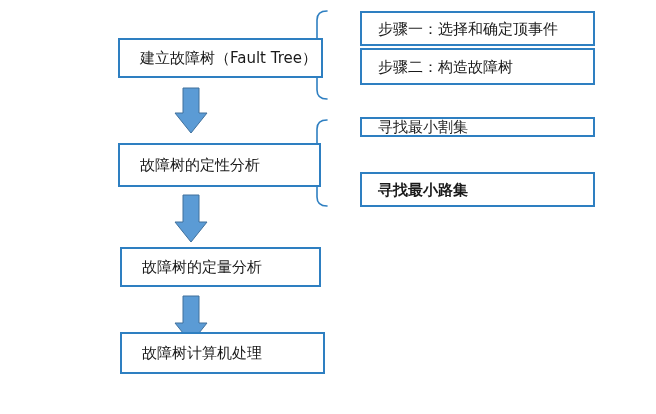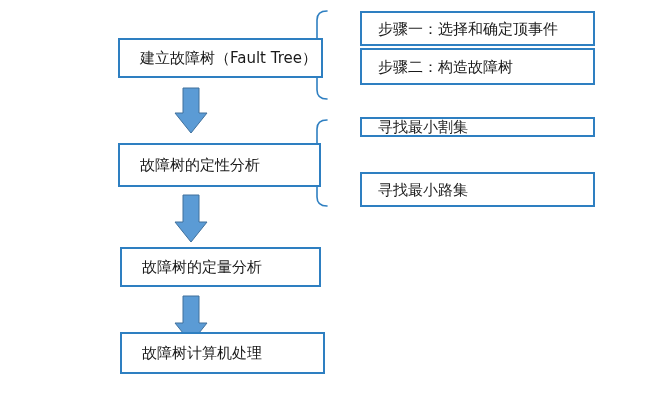--- a/index.html
+++ b/index.html
@@ -46,21 +46,21 @@
   }
   
   #n1 { left: 85px;  top: 38px;  width: 205px; height: 40px; }
   #n2 { left: 85px;  top: 143px; width: 203px; height: 44px; }
   #n3 { left: 87px;  top: 247px; width: 201px; height: 40px; align-items: center; }
   #n4 { left: 87px;  top: 332px; width: 205px; height: 42px; }
   
   #s1 { left: 330px; top: 11px;  width: 235px; height: 35px; }
   #s2 { left: 330px; top: 48px;  width: 235px; height: 37px; }
   #s3 { left: 330px; top: 117px; width: 235px; height: 20px; }
-  #s4 { left: 330px; top: 172px; width: 235px; height: 35px; }
+  #s4 { left: 330px; top: 172px; width: 235px; height: 35px; font-weight: bold; }
   .arrow-shape   { fill: #5B9BD5; stroke: #41719C; stroke-width: 1; }
   .brace-shape   { fill: none; stroke: #2E7FC1; stroke-width: 1.6; stroke-linecap: round; }
   .connector-line{ stroke: #5B9BD5; stroke-width: 1.5; }
 </style>
 </head>
 <body>
 
 <div id="canvas">
 
   <svg id="shape-layer" viewBox="0 0 656 414" xmlns="http://www.w3.org/2000/svg">

